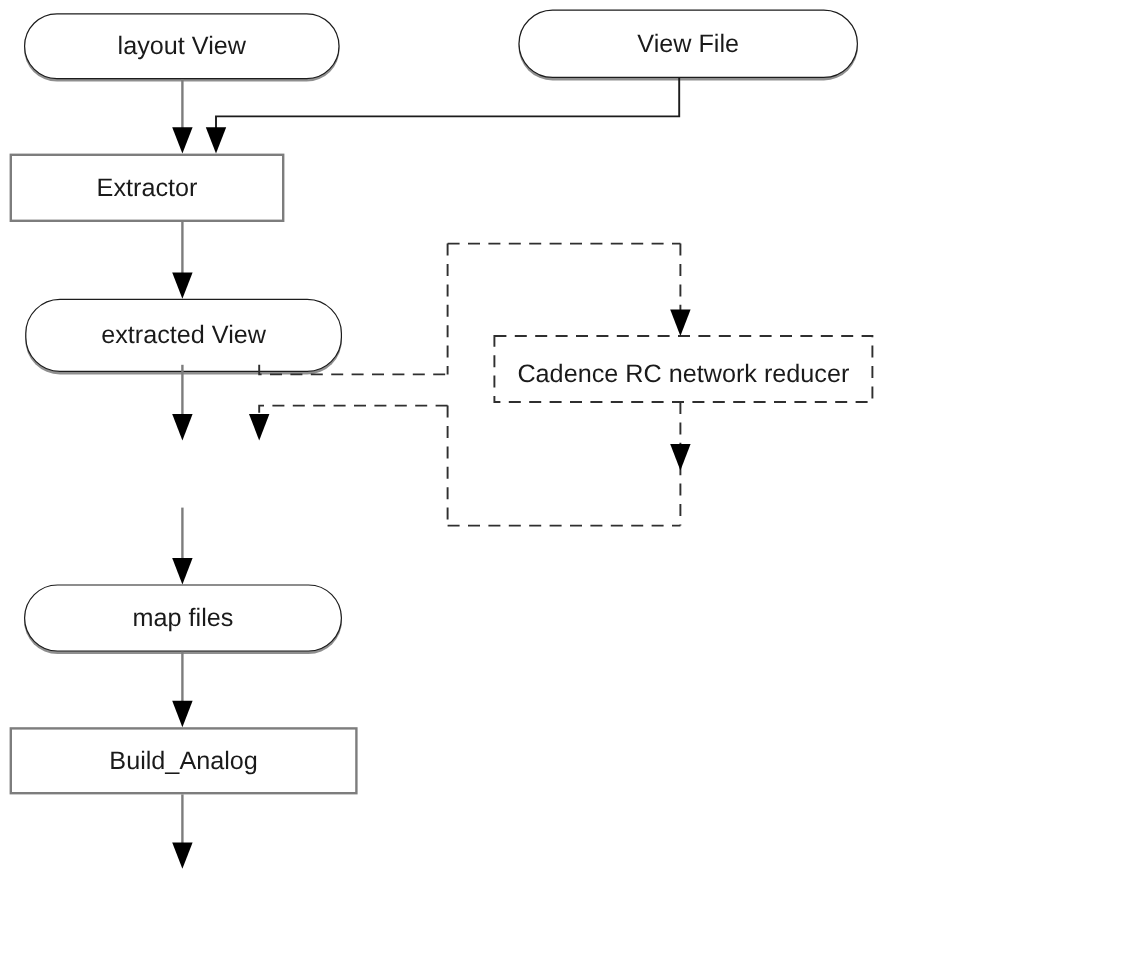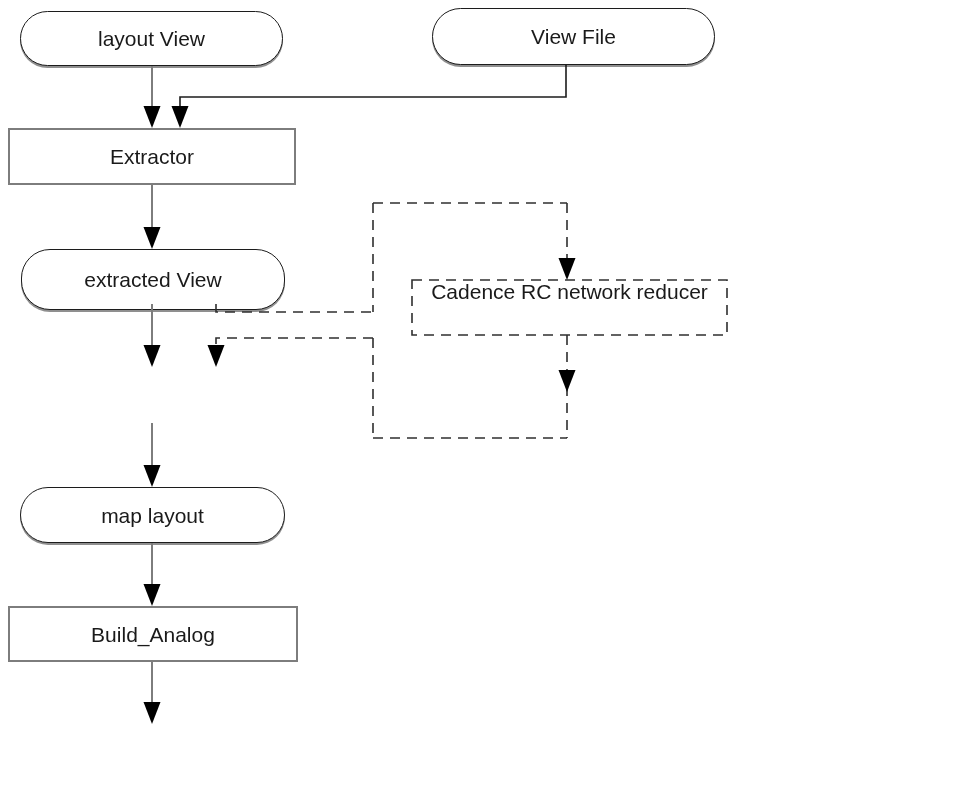--- a/index.html
+++ b/index.html
@@ -48,35 +48,35 @@
 <div class="canvas">
 
   <div class="node stadium" style="left:20px; top:11px; width:263px; height:55px;">
     <span>layout View</span>
   </div>
 
   <div class="node stadium" style="left:432px; top:8px; width:283px; height:57px;">
     <span>View File</span>
   </div>
 
-  <div class="node rect" style="left:8px; top:128px; width:288px; height:57px;">
+  <div class="node rect" style="left:8px; top:128px; width:229px; height:57px;">
     <span>Extractor</span>
   </div>
 
   <div class="node stadium" style="left:21px; top:249px; width:264px; height:61px;">
     <span>extracted View</span>
   </div>
 
-  <div class="node ghost" style="left:412px; top:264px; width:315px; height:55px;">
+  <div class="node ghost" style="left:412px; top:284px; width:315px; height:55px;">
     <span>Cadence RC network reducer</span>
   </div>
 
 
   <div class="node stadium" style="left:20px; top:487px; width:265px; height:56px;">
-    <span>map layout</span>
+    <span>map files</span>
   </div>
 
   <div class="node rect" style="left:8px; top:606px; width:290px; height:56px;">
     <span>Build_Analog</span>
   </div>
 
 
   <svg class="wires" width="957" height="800" viewBox="0 0 957 800">
 
     <path d="M152 66 V122" fill="none" stroke-width="2" stroke="#7d7d7d"></path>

